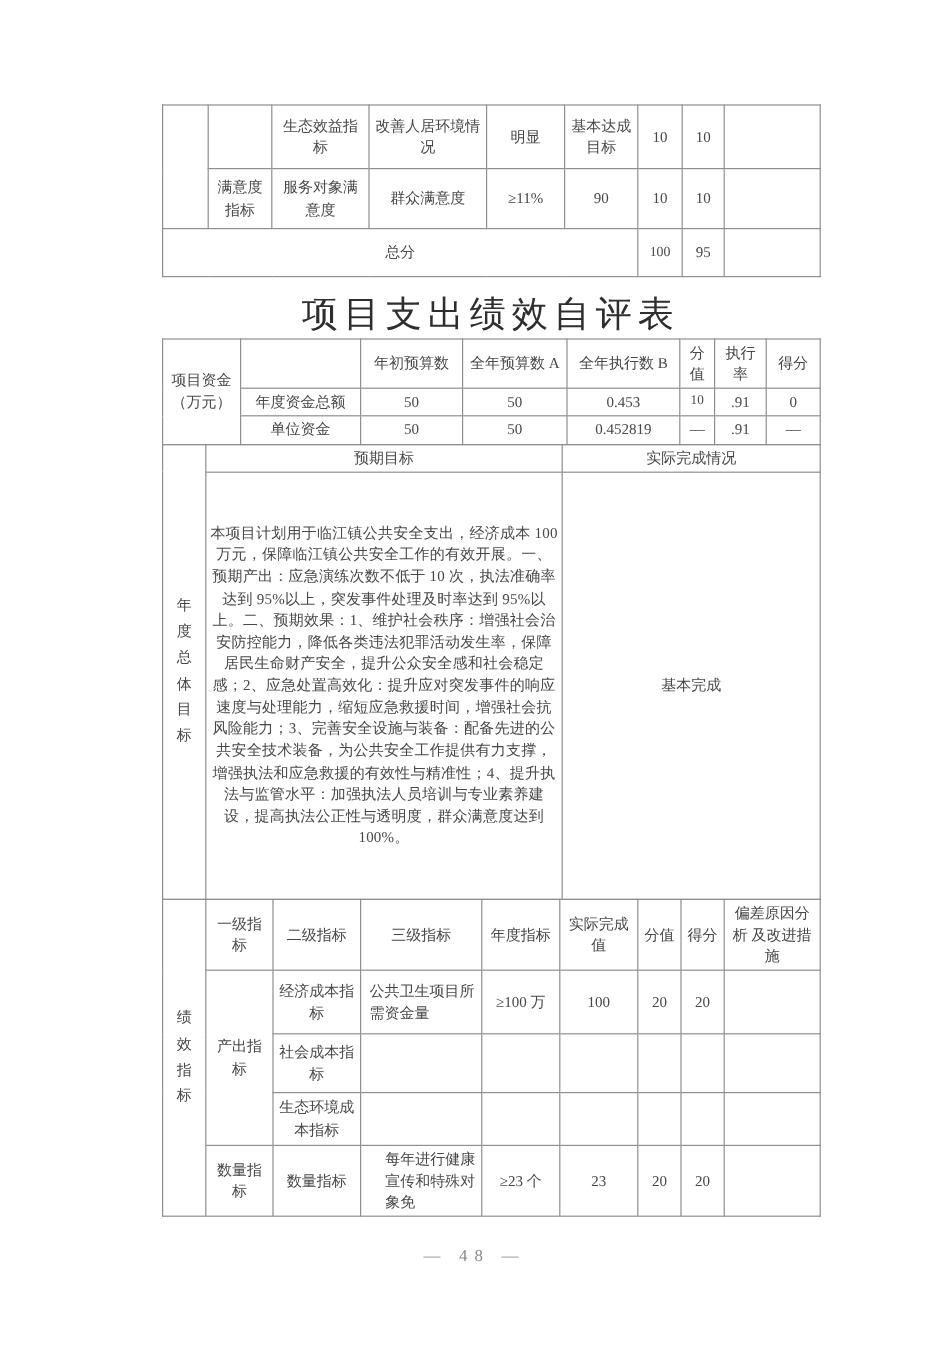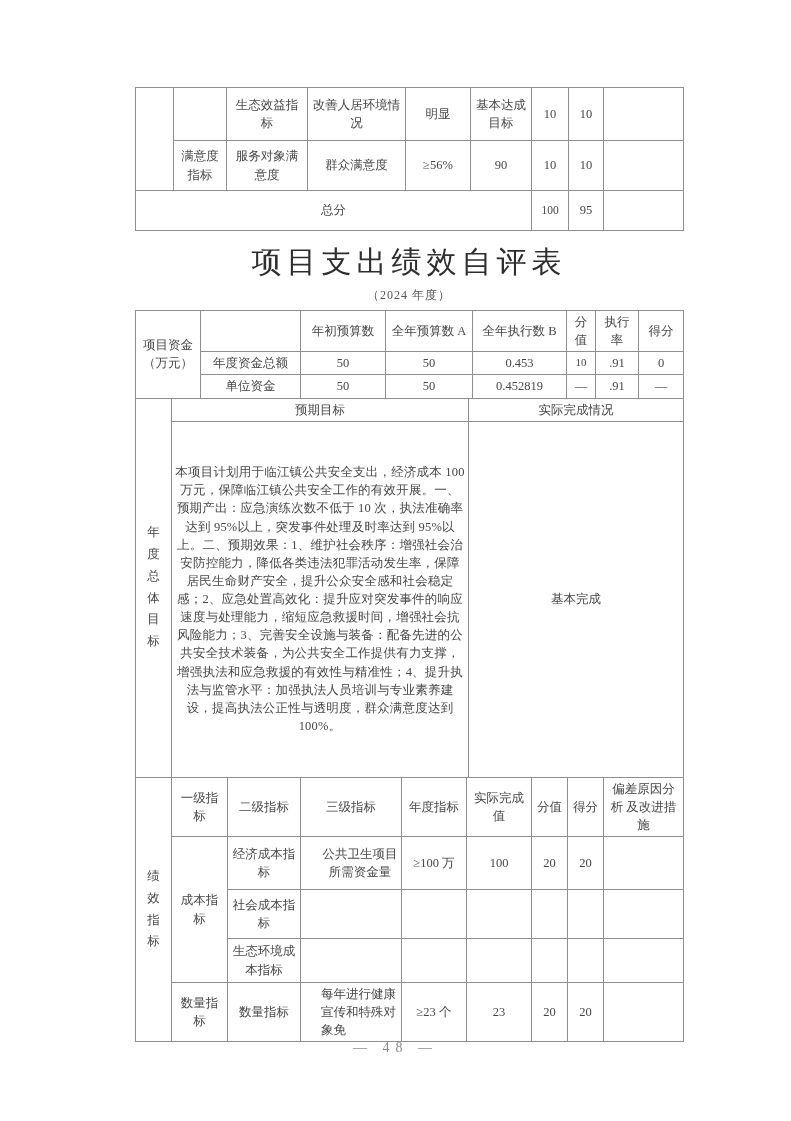--- a/index.html
+++ b/index.html
@@ -103,37 +103,36 @@
       <td class="num">明显</td>
       <td>基本达成目标</td>
       <td class="num">10</td>
       <td class="num">10</td>
       <td></td>
     </tr>
     <tr style="height:50px">
       <td>满意度指标</td>
       <td>服务对象满意度</td>
       <td>群众满意度</td>
-      <td class="num">≥56%</td>
+      <td class="num">≥11%</td>
       <td class="num">90</td>
       <td class="num">10</td>
       <td class="num">10</td>
       <td></td>
     </tr>
     <tr style="height:40px">
       <td colspan="6">总分</td>
       <td class="num" style="font-size:11.5px">100</td>
       <td class="num">95</td>
       <td></td>
     </tr>
   </tbody>
     </table>
 
   <div class="doc-title">项目支出绩效自评表</div>
-  <div class="doc-subtitle">（2024 年度）</div>
 
   <table class="tbl">
     <colgroup>
       <col style="width:65px">
         <col style="width:267px">
         <col style="width:101px">
         <col style="width:115px">
     </colgroup>
     <tbody>
   </tbody>
@@ -219,23 +218,23 @@
       <td>一级指标</td>
       <td>二级指标</td>
       <td>三级指标</td>
       <td>年度指标</td>
       <td>实际完成值</td>
       <td>分值</td>
       <td>得分</td>
       <td>偏差原因分析 及改进措施</td>
     </tr>
     <tr style="height:53px">
-      <td rowspan="3">成本指标</td>
+      <td rowspan="3">产出指标</td>
       <td>经济成本指标</td>
-      <td style="text-align:center;padding-left:21px">公共卫生项目所需资金量</td>
+      <td style="text-align:left;padding-left:7px">公共卫生项目所需资金量</td>
       <td class="num">≥100 万</td>
       <td class="num">100</td>
       <td class="num">20</td>
       <td class="num">20</td>
       <td></td>
     </tr>
     <tr style="height:49px">
       <td>社会成本指标</td>
       <td></td>
       <td></td>

